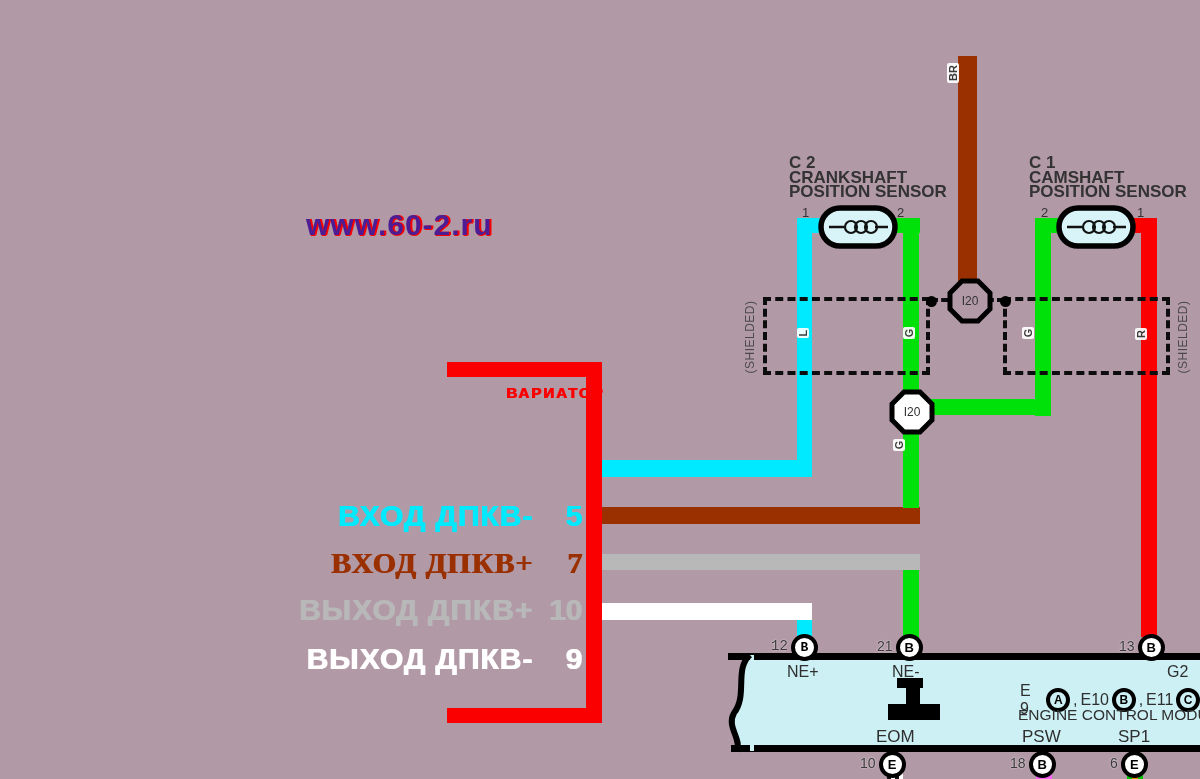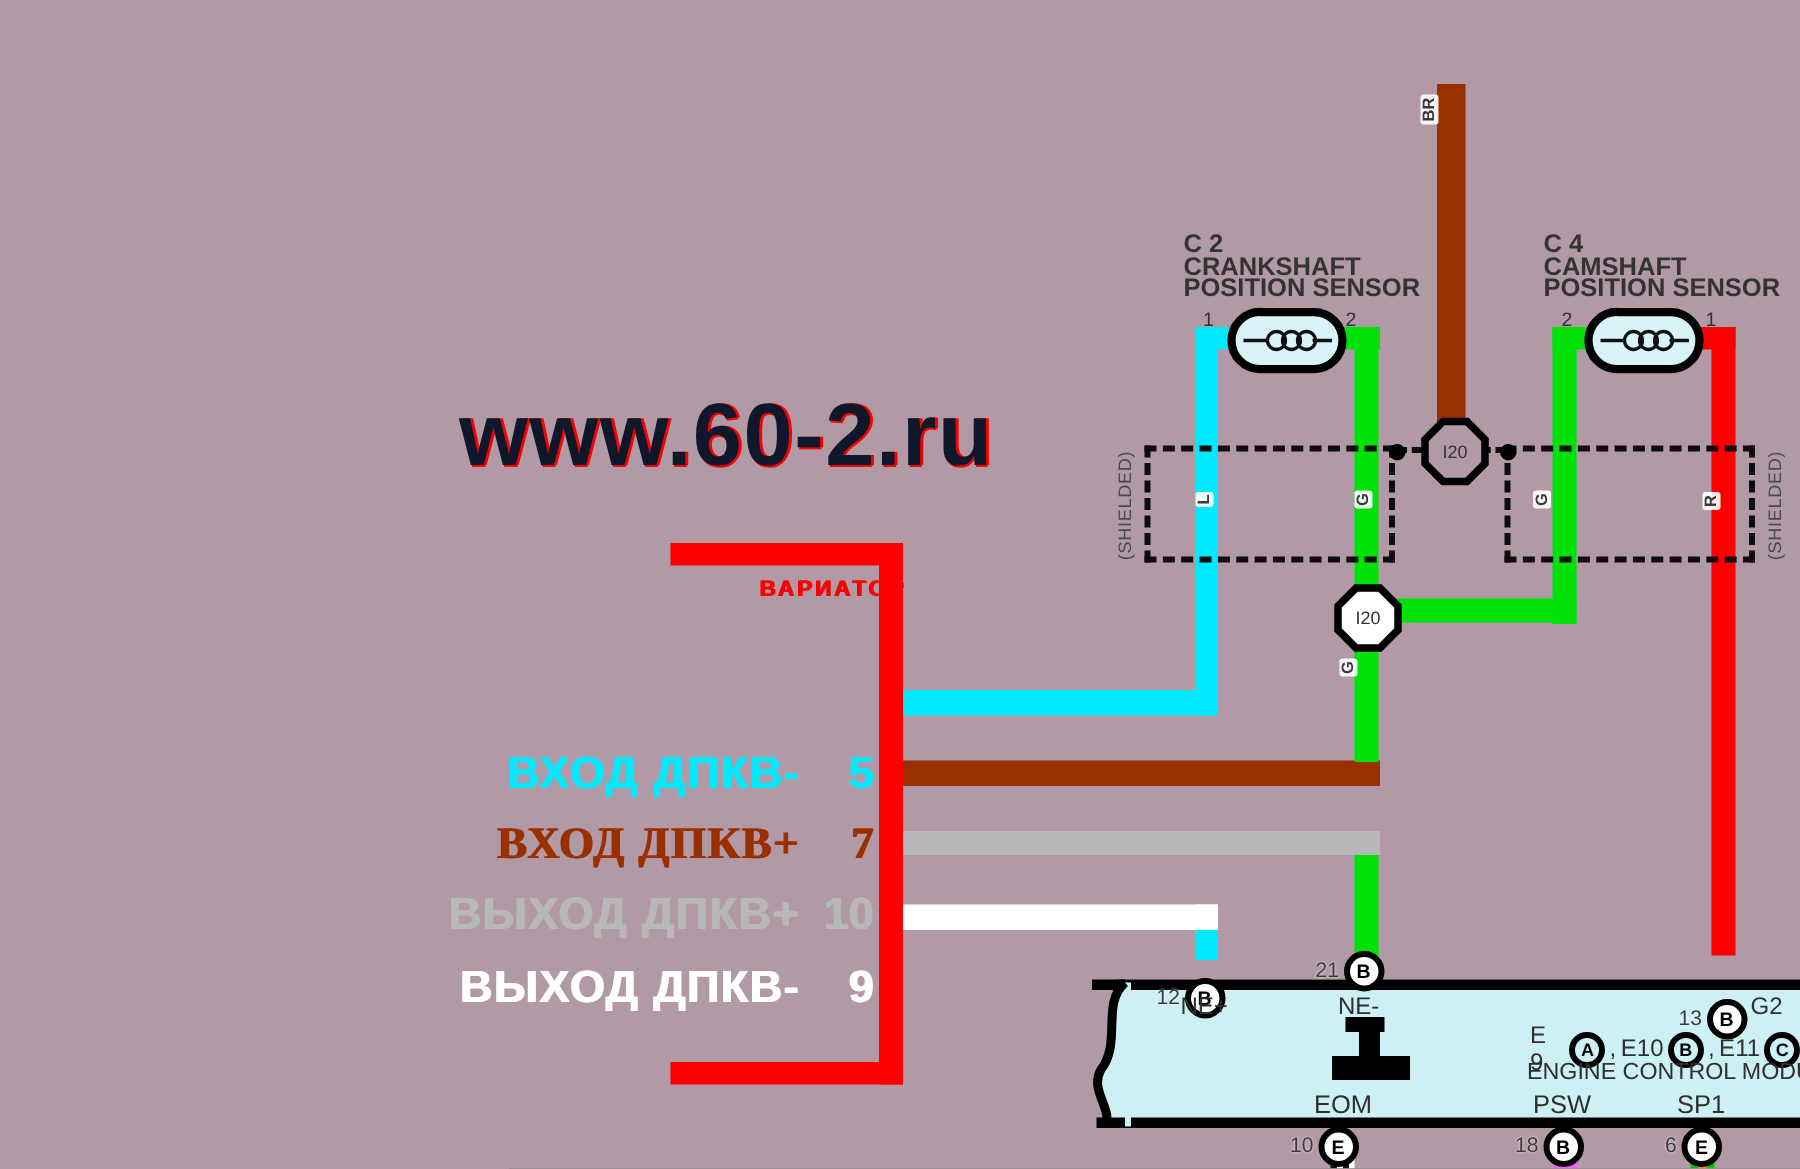--- a/index.html
+++ b/index.html
@@ -1,22 +1,22 @@
 <!DOCTYPE html>
 <html><head>
 <meta charset="utf-8">
 <style>
   html,body{margin:0;padding:0;background:#888;}
   .stage{position:relative;width:1200px;height:779px;background:#b299a6;overflow:hidden;
          font-family:"Liberation Sans",sans-serif;}
   .abs{position:absolute;}
 
   
-  .watermark{left:306px;top:208px;font-size:59px;font-weight:bold;color:#0f172a;
-             letter-spacing:1px;text-shadow:2px 0 0 #fb0000,1px 1px 0 #fb0000;z-index:8;margin-top:48px;}
+  .watermark{left:306px;top:208px;font-size:30px;font-weight:bold;color:#4c1d95;
+             letter-spacing:1px;text-shadow:2px 0 0 #fb0000,1px 1px 0 #fb0000;z-index:8;}
   .variator-outline{left:447px;top:362px;width:155px;height:361px;box-sizing:border-box;
              border-top:15px solid #fb0000;border-right:16px solid #fb0000;
              border-bottom:15px solid #fb0000;z-index:5;}
   .variator-title{left:466px;top:384px;font-size:15px;font-weight:bold;letter-spacing:2px;
              color:#fb0000;text-shadow:1px 0 0 #fb0000;z-index:6;margin-left:40px;}
 
   
   .vlabel{width:245px;left:288px;text-align:right;font-size:30px;line-height:31px;
           font-weight:bold;letter-spacing:1px;z-index:6;}
   .vlabel,.vnum{text-shadow:1px 0 0 currentColor;margin-top:48px;}
@@ -150,21 +150,21 @@
   <div class="abs pinnum" style="left:897px;top:205px;">2</div>
   <svg class="abs oval" style="left:817px;top:204px;" width="82" height="46">
     <rect x="4" y="4" width="74" height="38" rx="19" fill="#d8f4f8" stroke="#000" stroke-width="5.5"></rect>
     <path d="M12,23 h15 M58,23 h13" stroke="#111" stroke-width="2.4" fill="none"></path>
     <circle cx="34" cy="23" r="6" fill="none" stroke="#111" stroke-width="2.2"></circle>
     <circle cx="44" cy="23" r="6" fill="none" stroke="#111" stroke-width="2.2"></circle>
     <circle cx="54" cy="23" r="6" fill="none" stroke="#111" stroke-width="2.2"></circle>
   </svg>
 
   <div class="abs sensor-label" style="left:1029px;top:156px;">
-    <div>C 4</div>
+    <div>C 1</div>
     <div>CAMSHAFT</div>
     <div>POSITION SENSOR</div>
   </div>
   <div class="abs pinnum" style="left:1041px;top:205px;">2</div>
   <div class="abs pinnum" style="left:1137px;top:205px;">1</div>
   <svg class="abs oval" style="left:1055px;top:204px;" width="82" height="46">
     <rect x="4" y="4" width="74" height="38" rx="19" fill="#d8f4f8" stroke="#000" stroke-width="5.5"></rect>
     <path d="M12,23 h15 M58,23 h13" stroke="#111" stroke-width="2.4" fill="none"></path>
     <circle cx="34" cy="23" r="6" fill="none" stroke="#111" stroke-width="2.2"></circle>
     <circle cx="44" cy="23" r="6" fill="none" stroke="#111" stroke-width="2.2"></circle>
@@ -172,29 +172,29 @@
   </svg>
 
   <div class="abs ecm-box"></div>
   <svg class="abs ecm-wave" width="30" height="103">
     <path d="M26,4 C10,18 24,44 10,62 C2,76 18,88 13,100 L30,100 L30,4 Z" fill="#cdf0f5"></path>
     <path d="M26,4 C10,18 24,44 10,62 C2,76 18,88 13,100" fill="none" stroke="#000" stroke-width="6"></path>
   </svg>
   <div class="abs ecm-borderfixtop"></div>
   <div class="abs ecm-borderfixbot"></div>
 
-  <div class="pin" style="left:771px;top:652px;">
+  <div class="pin" style="left:771px;top:634px;font-family:Liberation Mono, monospace;">
     <span class="num">12</span>
     <span class="pincircle">B</span>
   </div>
   <div class="pin" style="left:877px;top:634px;">
     <span class="num">21</span>
     <span class="pincircle">B</span>
   </div>
-  <div class="pin" style="left:1119px;top:666px;">
+  <div class="pin" style="left:1119px;top:634px;">
     <span class="num">13</span>
     <span class="pincircle">B</span>
   </div>
 
   <div class="abs ecm-text" style="left:787px;top:663px;">NE+</div>
   <div class="abs ecm-text" style="left:892px;top:663px;">NE-</div>
   <div class="abs ecm-text" style="left:1167px;top:663px;">G2</div>
 
   <div class="abs gnd" style="left:897px;top:678px;width:26px;height:10px;"></div>
   <div class="abs gnd" style="left:906px;top:678px;width:14px;height:30px;"></div>

